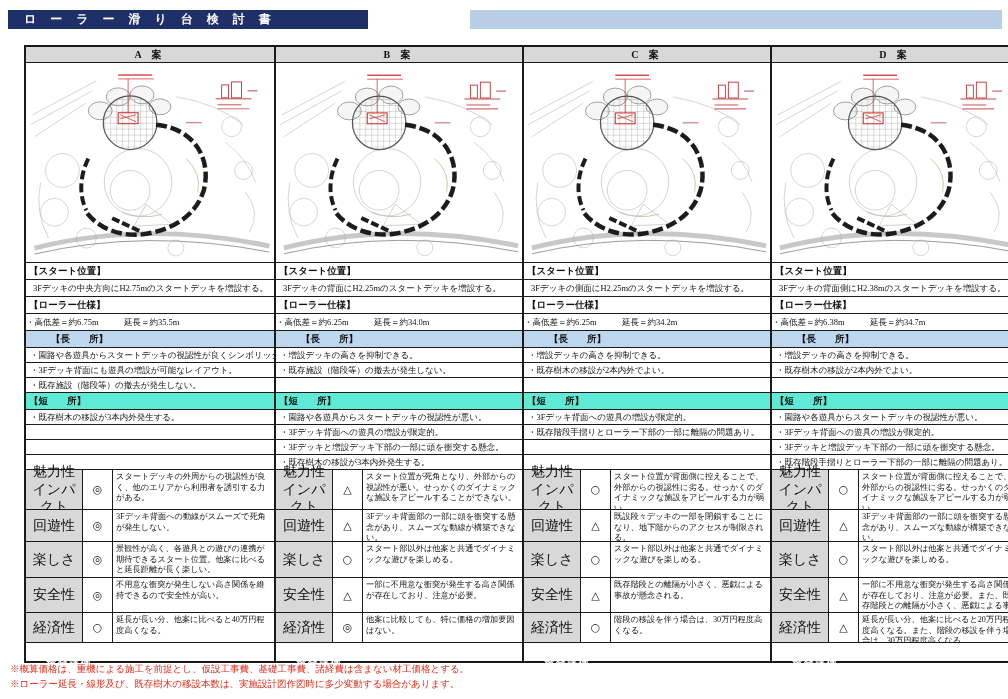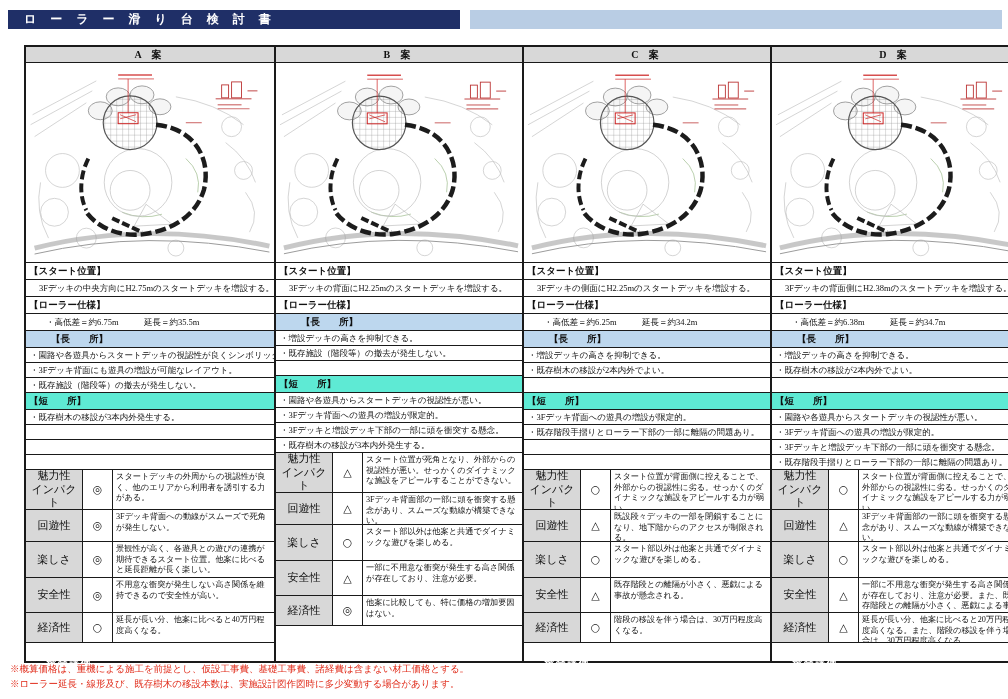--- a/index.html
+++ b/index.html
@@ -1,45 +1,45 @@
 <!DOCTYPE html>
 <html><head>
 <meta charset="utf-8">
 <style>
   html,body{margin:0;padding:0;background:#fff;}
   #page{position:relative;width:1008px;height:699px;background:#fff;
         font-family:"Liberation Serif","DejaVu Serif",serif;color:#111;overflow:hidden;}
 
   
-  #title-bar{position:absolute;left:8px;top:10px;width:452px;height:19px;background:#1f2f67;
+  #title-bar{position:absolute;left:8px;top:10px;width:360px;height:19px;background:#1f2f67;
              color:#fff;font-weight:bold;font-size:12px;line-height:19px;padding-left:16px;
              letter-spacing:14px;white-space:nowrap;box-sizing:border-box;}
   #title-accent{position:absolute;left:470px;top:10px;width:532px;height:19px;background:#b9cde4;}
 
   
   #table{position:absolute;left:24px;top:45px;width:992px;display:grid;
          grid-template-columns:repeat(4,1fr);border:2px solid #1a1a1a;background:#fff;}
   .col{display:flex;flex-direction:column;border-left:2px solid #1a1a1a;min-width:0;}
   .col:first-child{border-left:none;}
   .cell{box-sizing:border-box;border-bottom:1px solid #1a1a1a;overflow:hidden;flex:none;}
   .hdr{height:16px;background:#d8d8d8;text-align:center;font-size:10px;font-weight:bold;
        line-height:15px;letter-spacing:4px;}
   .drawing{height:200px;position:relative;}
   .drawing svg{display:block;width:100%;height:100%;}
   .sec{height:17px;font-size:9.5px;font-weight:bold;line-height:16px;padding-left:3px;white-space:nowrap;}
   .sec.blue{background:#bdd7ee;padding-left:25px;}
   .sec.pink{background:#5eead4;}
-  .txt{height:17px;font-size:8.5px;line-height:16px;padding-left:20px;white-space:nowrap;}
-  .txt.indent{padding-left:13px;}
+  .txt{height:17px;font-size:8.5px;line-height:16px;padding-left:0;white-space:nowrap;}
+  .txt.indent{padding-left:7px;}
   .li{height:15px;font-size:8.5px;line-height:14px;padding-left:4px;white-space:nowrap;}
 
   .evalrow{display:flex;flex-direction:row;box-sizing:border-box;border-bottom:1px solid #1a1a1a;flex:none;}
   .elabel{width:57px;flex:none;background:#d8d8d8;border-right:1px solid #1a1a1a;
           display:flex;align-items:center;justify-content:center;text-align:center;
-          font-size:11px;line-height:1.25;white-space:pre-line;box-sizing:border-box;}
+          font-size:14px;line-height:1.25;white-space:pre-line;box-sizing:border-box;}
   .esym{width:30px;flex:none;border-right:1px solid #1a1a1a;display:flex;align-items:center;
         justify-content:center;font-size:11px;font-family:"DejaVu Sans",sans-serif;box-sizing:border-box;}
   .edesc{flex:1;font-size:8.2px;line-height:1.3;padding:2px 3px;overflow:hidden;min-width:0;}
   .h0{height:40px;}.h1{height:32px;}.h2{height:36px;}.h3{height:35px;}.h4{height:30px;}
 
   .overall{display:flex;flex-direction:row;height:18px;flex:none;}
   .olabel{width:88px;flex:none;background:#1f2f67;color:#fff;font-weight:bold;font-size:9.5px;
           display:flex;align-items:center;justify-content:center;letter-spacing:2px;
           border-right:1px solid #1a1a1a;box-sizing:border-box;margin-top:20px;}
   .ocell{flex:1;background:#fff;}
@@ -259,20 +259,21 @@
           <line x1="192" y1="46" x2="224" y2="46" stroke-width="1.2" opacity="0.7"></line>
           <line x1="160" y1="60" x2="176" y2="60" stroke-width="1.1" opacity="0.7"></line>
         </g>
       </svg>
     </div>
 
     <div class="cell sec">【スタート位置】</div>
     <div class="cell txt indent">3Fデッキの背面にH2.25mのスタートデッキを増設する。</div>
 
     <div class="cell sec">【ローラー仕様】</div>
+    <div class="cell txt">・高低差＝約6.25m　　　延長＝約34.0m</div>
 
     <div class="cell sec blue">【長　　所】</div>
     <div class="cell li">・増設デッキの高さを抑制できる。</div>
     <div class="cell li">・既存施設（階段等）の撤去が発生しない。</div>
     <div class="cell li"></div>
 
     <div class="cell sec pink">【短　　所】</div>
     <div class="cell li">・園路や各遊具からスタートデッキの視認性が悪い。</div>
     <div class="cell li">・3Fデッキ背面への遊具の増設が限定的。</div>
     <div class="cell li">・3Fデッキと増設デッキ下部の一部に頭を衝突する懸念。</div>

